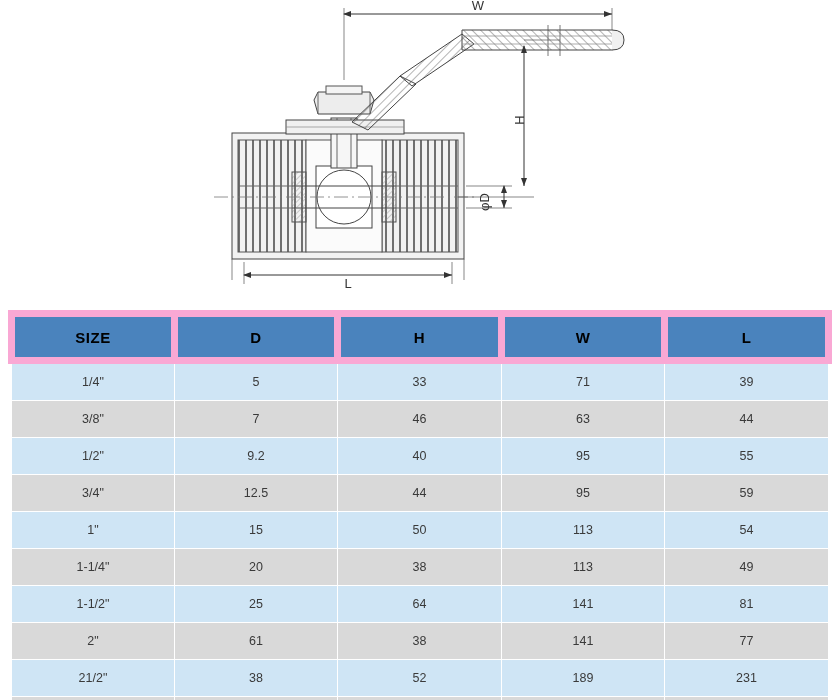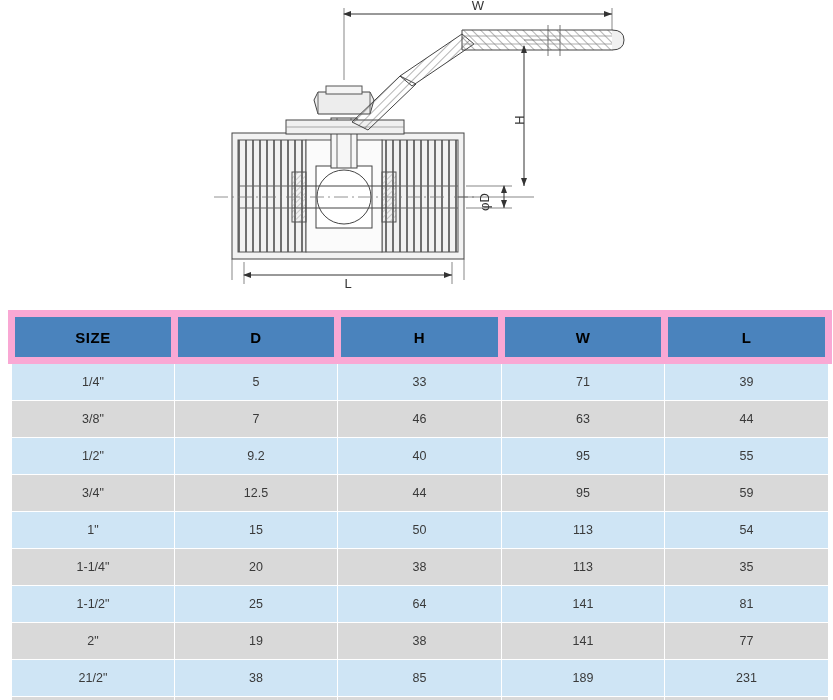--- a/index.html
+++ b/index.html
@@ -234,40 +234,40 @@
           <td>15</td>
           <td>50</td>
           <td>113</td>
           <td>54</td>
         </tr>
         <tr class="row-even">
           <td>1-1/4"</td>
           <td>20</td>
           <td>38</td>
           <td>113</td>
-          <td>35</td>
+          <td>49</td>
         </tr>
         <tr class="row-odd">
           <td>1-1/2"</td>
           <td>25</td>
           <td>64</td>
           <td>141</td>
           <td>81</td>
         </tr>
         <tr class="row-even">
           <td>2"</td>
-          <td>19</td>
+          <td>61</td>
           <td>38</td>
           <td>141</td>
           <td>77</td>
         </tr>
         <tr class="row-odd">
           <td>21/2"</td>
           <td>38</td>
-          <td>85</td>
+          <td>52</td>
           <td>189</td>
           <td>231</td>
         </tr>
         <tr class="row-even">
           <td>3"</td>
           <td>50</td>
           <td>90</td>
           <td>189</td>
           <td>153</td>
         </tr>

